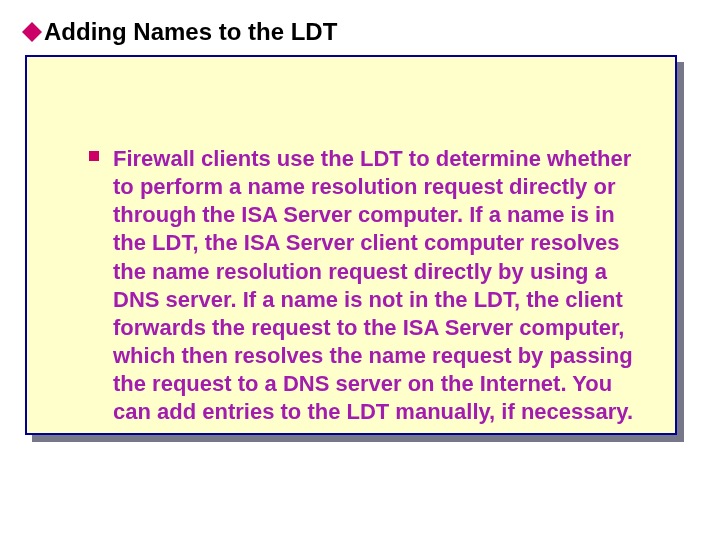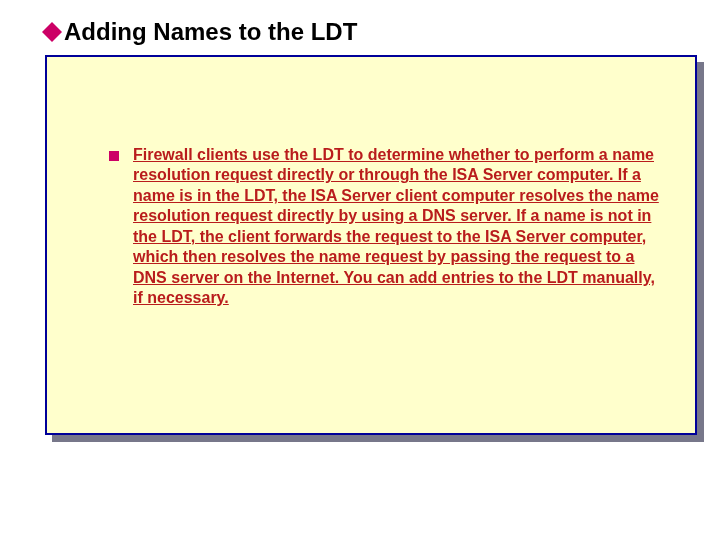--- a/index.html
+++ b/index.html
@@ -8,21 +8,20 @@
     width: 720px;
     height: 540px;
     background: #ffffff;
     font-family: Arial, Helvetica, sans-serif;
   }
   .slide {
     position: relative;
     width: 700px;
     height: 540px;
     box-sizing: border-box;
-    margin-left: 20px;
   }
   .title-row {
     position: absolute;
     top: 18px;
     left: 22px;
     display: flex;
     align-items: center;
   }
   .title-text {
     font-size: 24px;
@@ -59,26 +58,25 @@
   .body-bullet {
     flex: 0 0 auto;
     width: 10px;
     height: 10px;
     background: #cc0066;
     margin-top: 6px;
     margin-left: 42px;
     margin-right: 14px;
   }
   .body-text {
-    font-size: 16px;
+    font-size: 22px;
     font-weight: bold;
-    color: #b91c1c;
+    color: #a21caf;
     line-height: 1.28;
     max-width: 530px;
-    text-decoration: underline;
   }
   svg.diamond {
     flex: 0 0 auto;
   }
 </style>
 </head>
 <body>
 
 <div class="slide">
 

